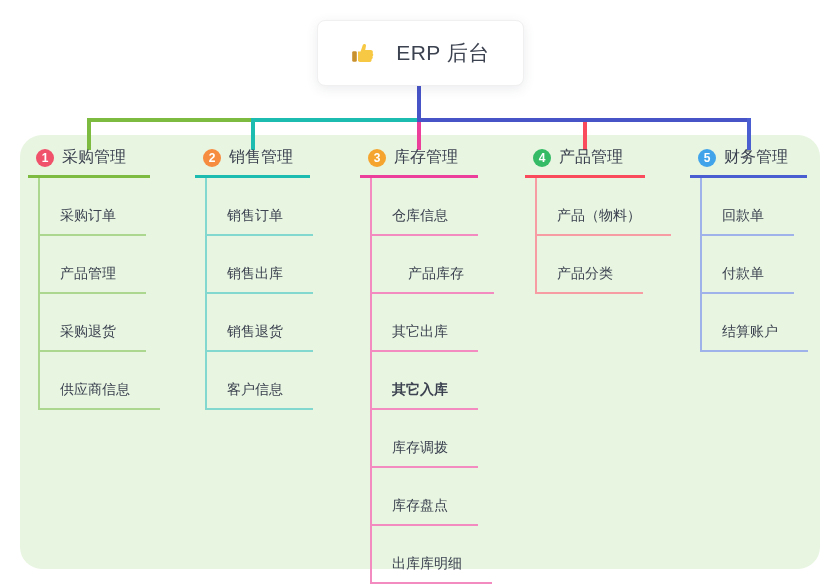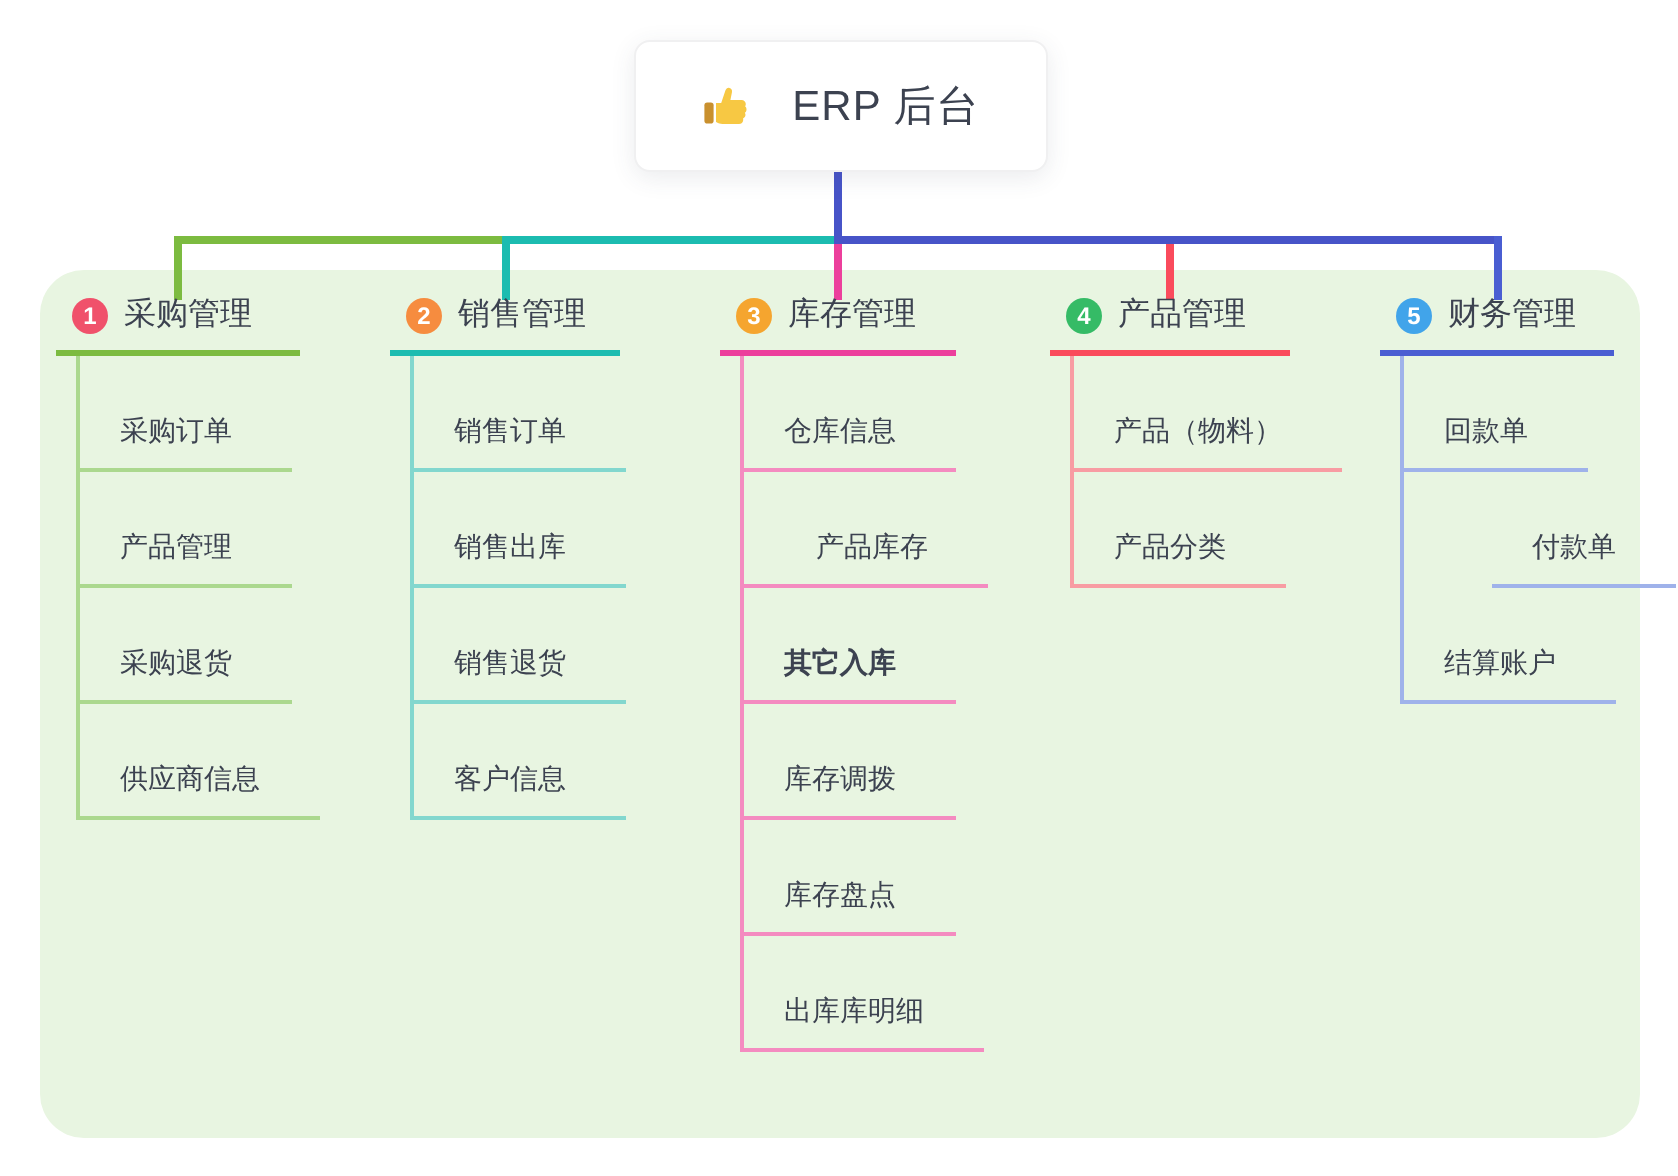--- a/index.html
+++ b/index.html
@@ -120,20 +120,23 @@
           <span class="branch-label">库存管理</span>
         </div>
         <div class="children" style="border-left-color: rgb(244, 139, 192);">
           <div class="child">
             <span class="child-label" style="border-bottom-color: rgb(244, 139, 192);">仓库信息</span>
           </div>
           <div class="child">
             <span class="child-label" style="border-bottom-color: rgb(244, 139, 192); padding-left: 36px;">产品库存</span>
           </div>
           <div class="child">
+            <span class="child-label" style="border-bottom-color: rgb(244, 139, 192);">其它出库</span>
+          </div>
+          <div class="child">
             <span class="child-label" style="border-bottom-color: rgb(244, 139, 192); font-weight: bold;">其它入库</span>
           </div>
           <div class="child">
             <span class="child-label" style="border-bottom-color: rgb(244, 139, 192);">库存调拨</span>
           </div>
           <div class="child">
             <span class="child-label" style="border-bottom-color: rgb(244, 139, 192);">库存盘点</span>
           </div>
           <div class="child">
             <span class="child-label" style="border-bottom-color: rgb(244, 139, 192);">出库库明细</span>
@@ -157,21 +160,21 @@
       <div class="branch" style="left: 690px;">
         <div class="branch-header" style="width: 109px; border-bottom-color: rgb(74, 94, 210);">
           <span class="badge" style="background: rgb(65, 164, 234);">5</span>
           <span class="branch-label">财务管理</span>
         </div>
         <div class="children" style="border-left-color: rgb(159, 178, 234);">
           <div class="child">
             <span class="child-label" style="border-bottom-color: rgb(159, 178, 234);">回款单</span>
           </div>
           <div class="child">
-            <span class="child-label" style="border-bottom-color: rgb(159, 178, 234); margin-left: 44px;">付款单</span>
+            <span class="child-label" style="border-bottom-color: rgb(159, 178, 234);">付款单</span>
           </div>
           <div class="child">
             <span class="child-label" style="border-bottom-color: rgb(159, 178, 234); text-align: right;">结算账户</span>
           </div>
         </div>
       </div>
     </div>
 
 </div>
 

